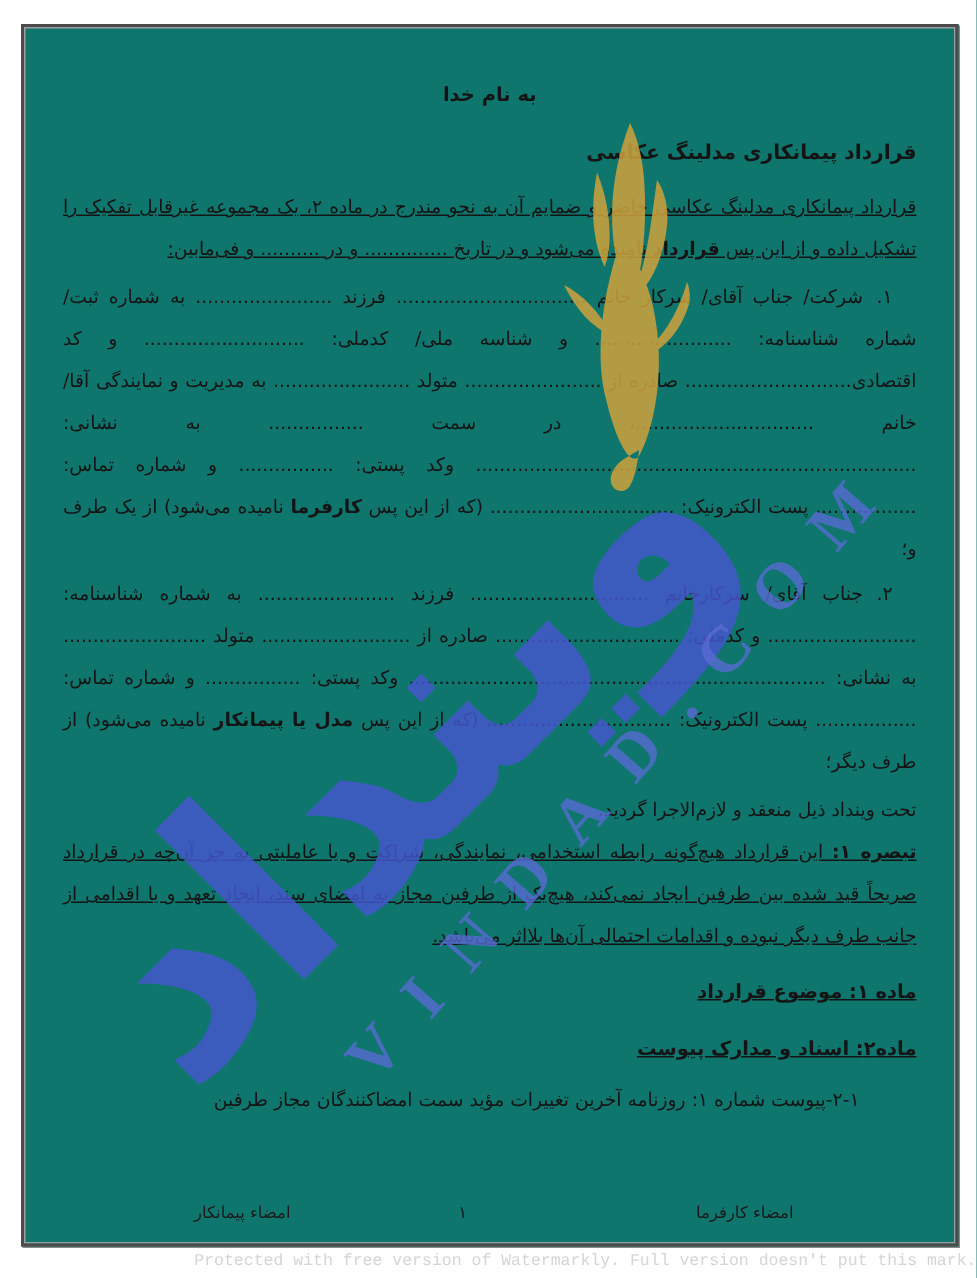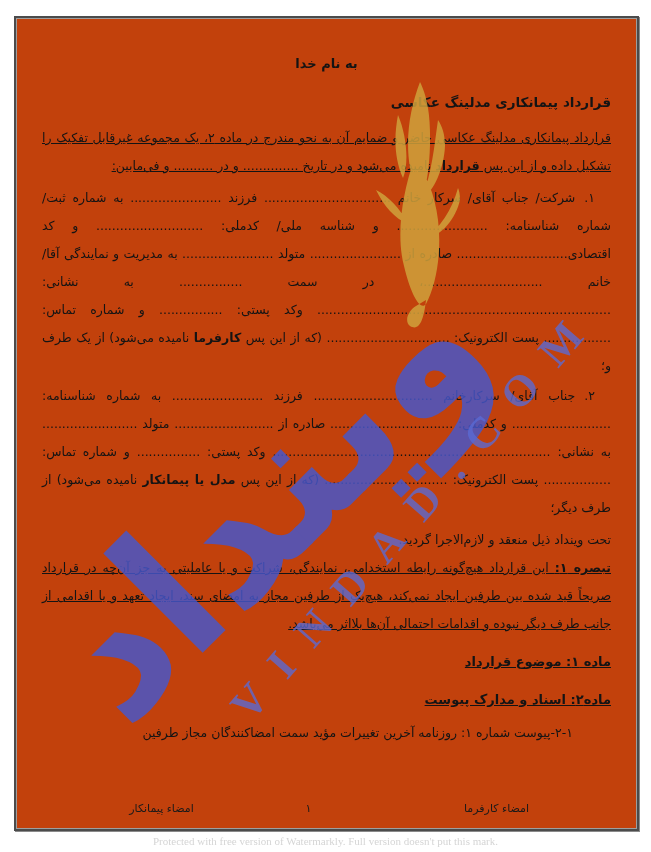--- a/index.html
+++ b/index.html
@@ -4,21 +4,21 @@
 <style>
   html, body { margin: 0; padding: 0; }
   body {
     width: 651px; height: 852px;
     position: relative; overflow: hidden;
     background: #ffffff;
     font-family: "DejaVu Sans", sans-serif;
   }
   .page {
     position: absolute; left: 14px; top: 16px; right: 12px; bottom: 21px;
-    background: #c2410c;
+    background: #0f766e;
     border: 2px solid #4b4b4b;
     box-shadow: inset 0 0 0 1px #9e9e9e, 1px 1px 0 #8a8a8a;
     z-index: 1;
   }
   .content {
     position: absolute; left: 0; right: 0; top: 0; bottom: 0;
     padding: 32px 26px 0 26px;
     direction: rtl;
     font-size: 12.5px; line-height: 28px; color: #141414;
     text-align: justify;
@@ -64,22 +64,22 @@
     position: absolute; left: 95px; top: 484px; width: 640px; height: 56px;
     line-height: 56px; text-align: center;
     transform: rotate(-49deg);
     font-family: "Liberation Serif", "DejaVu Serif", serif;
     font-weight: bold; font-size: 44px; letter-spacing: 24px;
     color: #5a6bd5; opacity: 0.78;
     z-index: 4; pointer-events: none; white-space: nowrap;
   }
   .watermarkly-notice {
     position: absolute; left: 0; right: 0; top: 835px;
-    text-align: center;
-    font-family: Liberation Serif, serif;
+    text-align: right;
+    font-family: Liberation Mono, monospace;
     font-size: 11px; color: #d5d5d5;
     z-index: 5;
   }
 </style>
 </head>
 <body>
 
 <div class="page">
   <div class="content">
 

